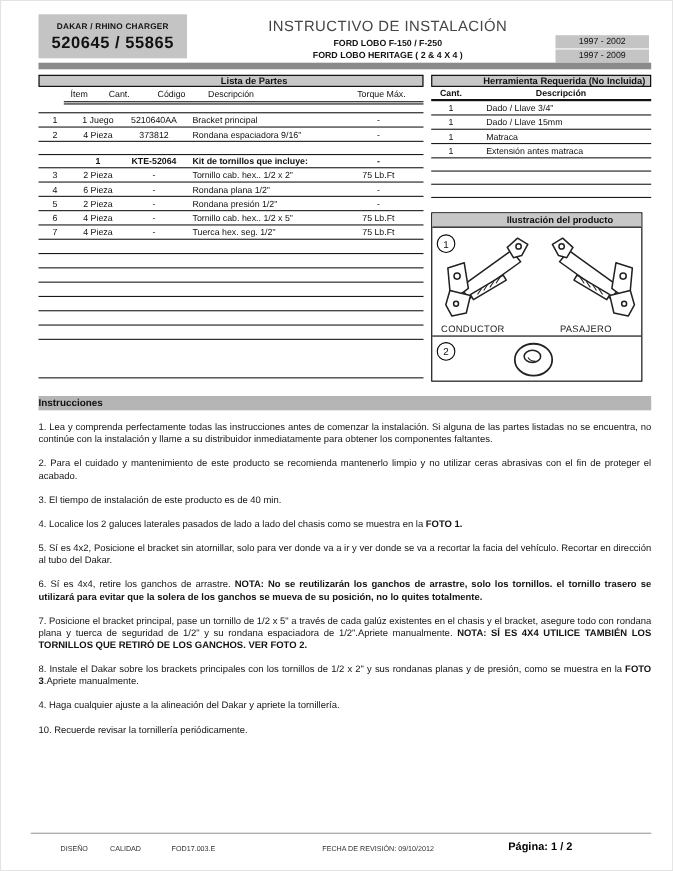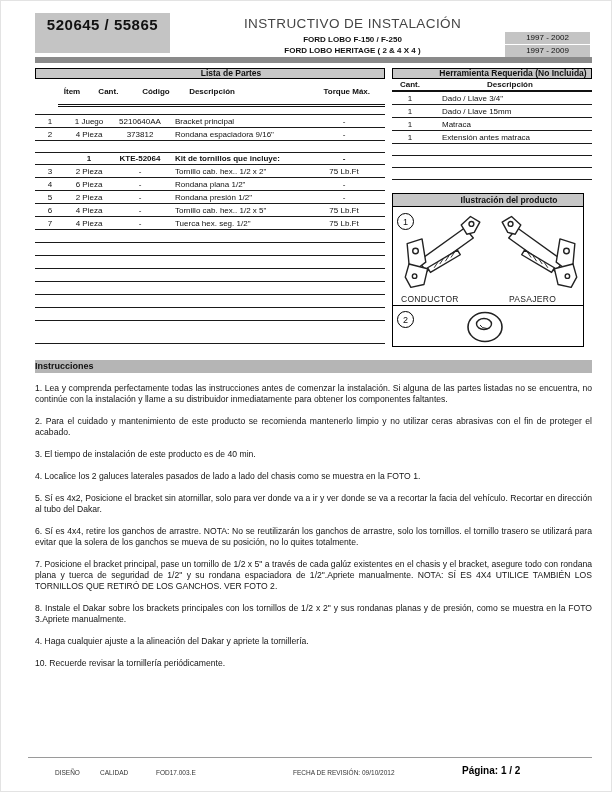--- a/index.html
+++ b/index.html
@@ -18,21 +18,21 @@
   .vehicle1 { font-size: 8px; font-weight: bold; margin-top: 4px; }
   .vehicle2 { font-size: 8px; font-weight: bold; margin-top: 2px; }
   .year-box { position: absolute; left: 505px; width: 85px; height: 12px; background: #c4c4c4; font-size: 8px; font-weight: normal; text-align: center; line-height: 12px; }
   .yb1 { top: 32px; } .yb2 { top: 45px; }
   .thick-bar { position: absolute; left: 35px; top: 57px; width: 557px; height: 6px; background: #8a8a8a; }
   
   .tbar { background: #c7c7c7; border: 1px solid #000; font-weight: bold; font-size: 8.5px; text-align: center; height: 11px; line-height: 9px; padding-left: 42px; }
   .tbar .normal { font-weight: bold; }
   .parts { position: absolute; left: 35px; top: 68px; width: 350px; height: 276px; display: flex; flex-direction: column; font-size: 8px; }
   .row { display: flex; align-items: center; flex: none; }
-  .thead { font-weight: bold; height: 28px; border-bottom: 3px double #111; margin-left: 23px; }
+  .thead { font-weight: normal; height: 16px; border-bottom: 3px double #111; margin-left: 23px; }
   .c-item { width: 30px; text-align: center; }
   .c-qty  { width: 48px; text-align: center; }
   .c-code { width: 54px; text-align: center; }
   .c-desc { width: 136px; text-align: left; padding-left: 8px; }
   .c-torq { width: 82px; text-align: center; }
   .spacer1 { height: 8px; border-bottom: 1px solid #1a1a1a; flex: none; }
   .r { height: 13px; border-bottom: 1px solid #1a1a1a; }
   .gap { height: 11px; flex: none; }
   .kit { font-weight: bold; border-top: 1px solid #1a1a1a; }
   .fillrow { height: 13px; border-bottom: 1px solid #1a1a1a; flex: none; }
@@ -52,33 +52,34 @@
   .badge2 { left: 4px; top: 103px; }
   .brackets-svg { position: absolute; left: 6px; top: 2px; }
   .illus-label { position: absolute; top: 86px; font-size: 8.5px; color: #222; letter-spacing: .3px; }
   .lab-left { left: 8px; } .lab-right { left: 116px; }
   .illus-divider { position: absolute; left: 0; right: 0; top: 97px; border-top: 1.5px solid #000; }
   .washer-svg { position: absolute; left: 72px; top: 101px; }
   
   .instr-bar { position: absolute; left: 35px; top: 360px; width: 557px; height: 13px; background: #b5b5b5; font-weight: bold; font-size: 9px; text-align: left; line-height: 13px; }
   .instr-body { position: absolute; left: 35px; top: 383px; width: 557px; font-size: 8.6px; line-height: 11px; text-align: justify; color: #141414; }
   .instr-body p { margin: 0 0 11px 0; }
-  .b { font-weight: normal; }
+  .b { font-weight: bold; }
   
   .footer-line { position: absolute; left: 28px; top: 757px; width: 564px; border-top: 1px solid #9a9a9a; }
   .f-item { position: absolute; top: 769px; font-size: 6.5px; color: #333; }
   .f-design { left: 55px; } .f-quality { left: 100px; } .f-doc { left: 156px; } .f-rev { left: 293px; }
   .f-page { position: absolute; top: 765px; left: 462px; font-size: 10px; font-weight: bold; color: #000; }
 </style>
 </head>
 <body>
 
 <div class="page">
 
   <div class="product-box">
+    <div class="product-brand">DAKAR / RHINO CHARGER</div>
     <div class="product-codes">520645 / 55865</div>
   </div>
   <div class="title-block">
     <div class="doc-title">INSTRUCTIVO DE INSTALACIÓN</div>
     <div class="vehicle1">FORD LOBO F-150 / F-250</div>
     <div class="vehicle2">FORD LOBO HERITAGE ( 2 &amp; 4 X 4 )</div>
   </div>
   <div class="year-box yb1">1997 - 2002</div>
   <div class="year-box yb2">1997 - 2009</div>
   <div class="thick-bar"></div>

